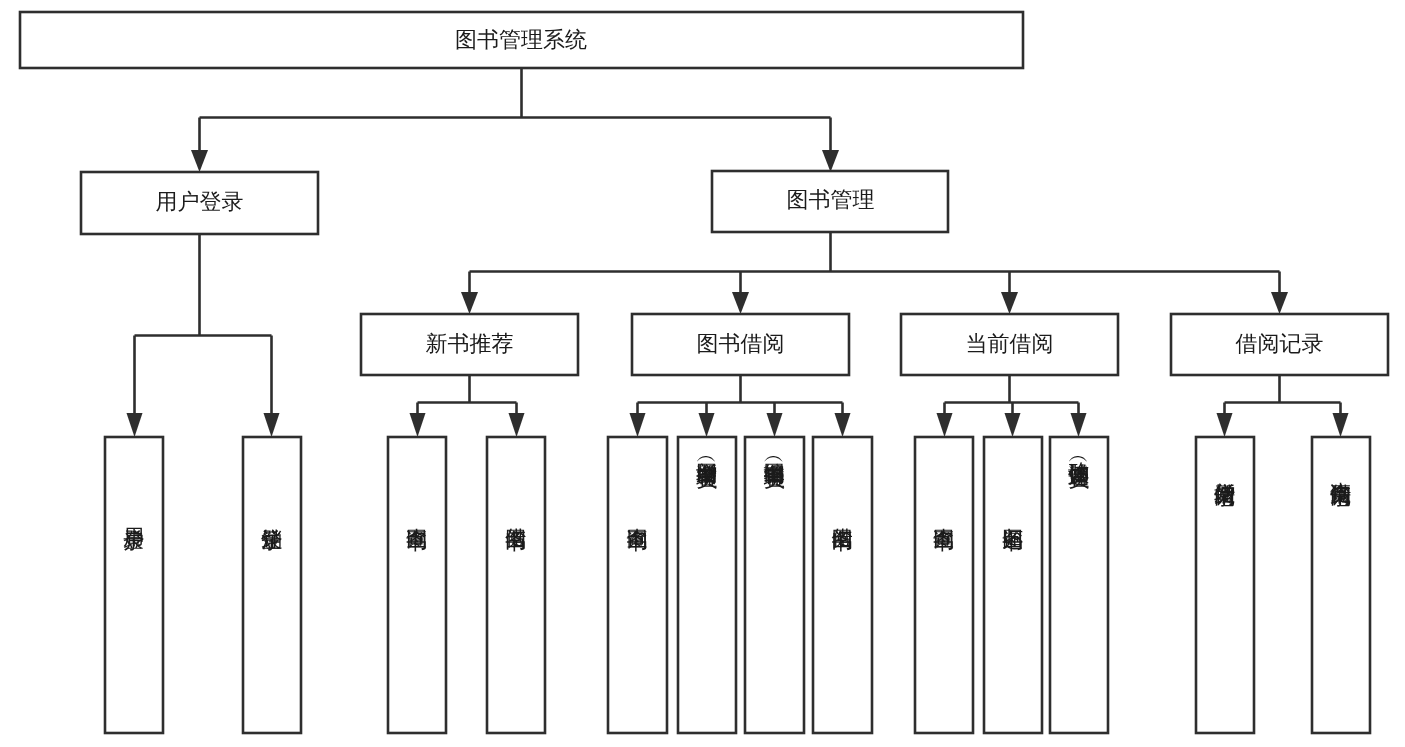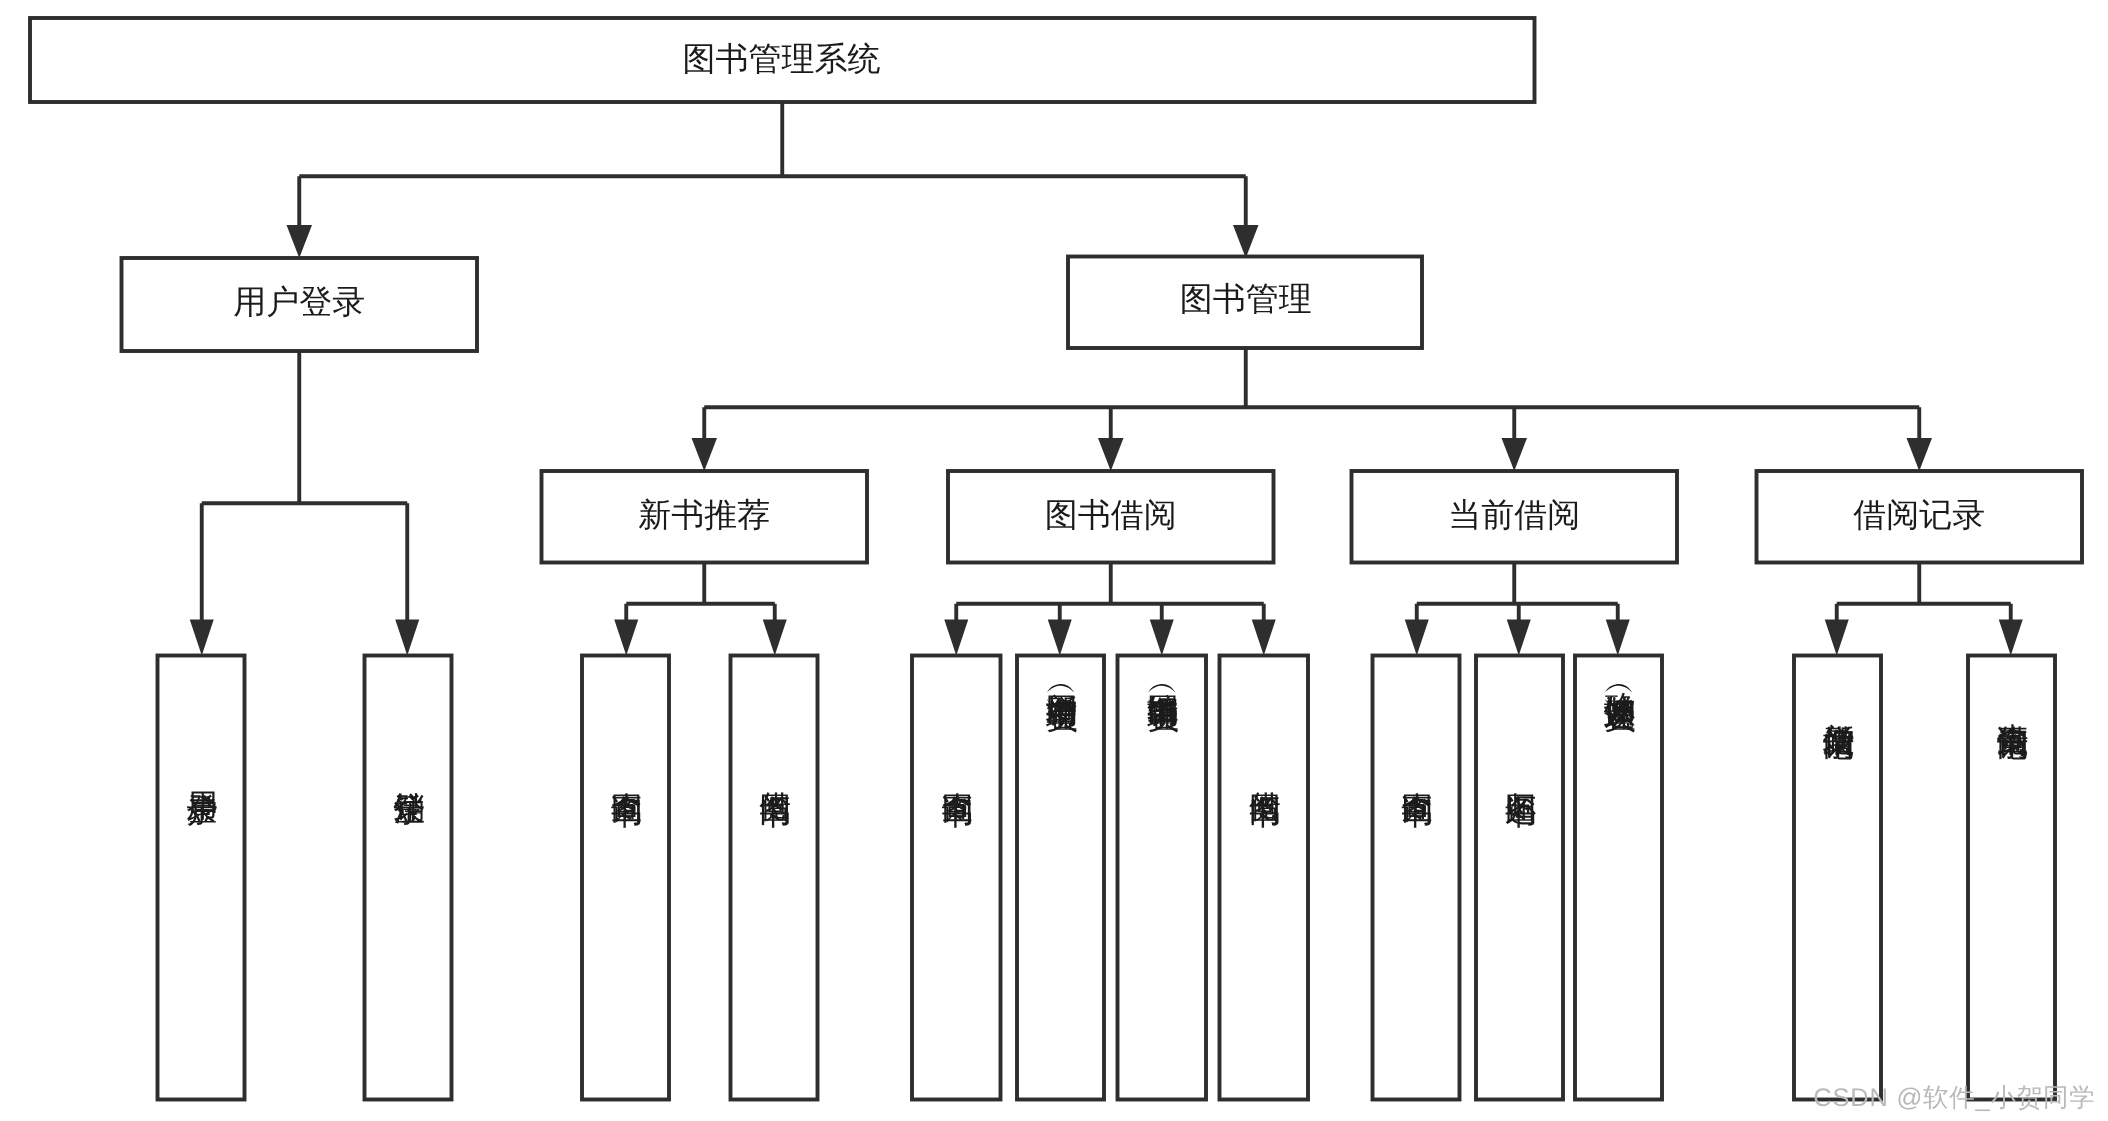--- a/index.html
+++ b/index.html
@@ -249,15 +249,14 @@
     <span class="node-label-v" style="margin-top:8px;">确认归还（管理员）</span>
   </div>
 
   <div class="leaf-label-wrap" style="left:1196px; top:437px; width:58px; height:296px;">
     <span class="node-label-v" style="margin-top:28px;">新增借阅记录</span>
   </div>
   <div class="leaf-label-wrap" style="left:1312px; top:437px; width:58px; height:296px;">
     <span class="node-label-v" style="margin-top:28px;">查询借阅记录</span>
   </div>
 
-  <div class="watermark">CSDN @软件_小贺同学</div>
 
 </div>
 
 </body></html>

